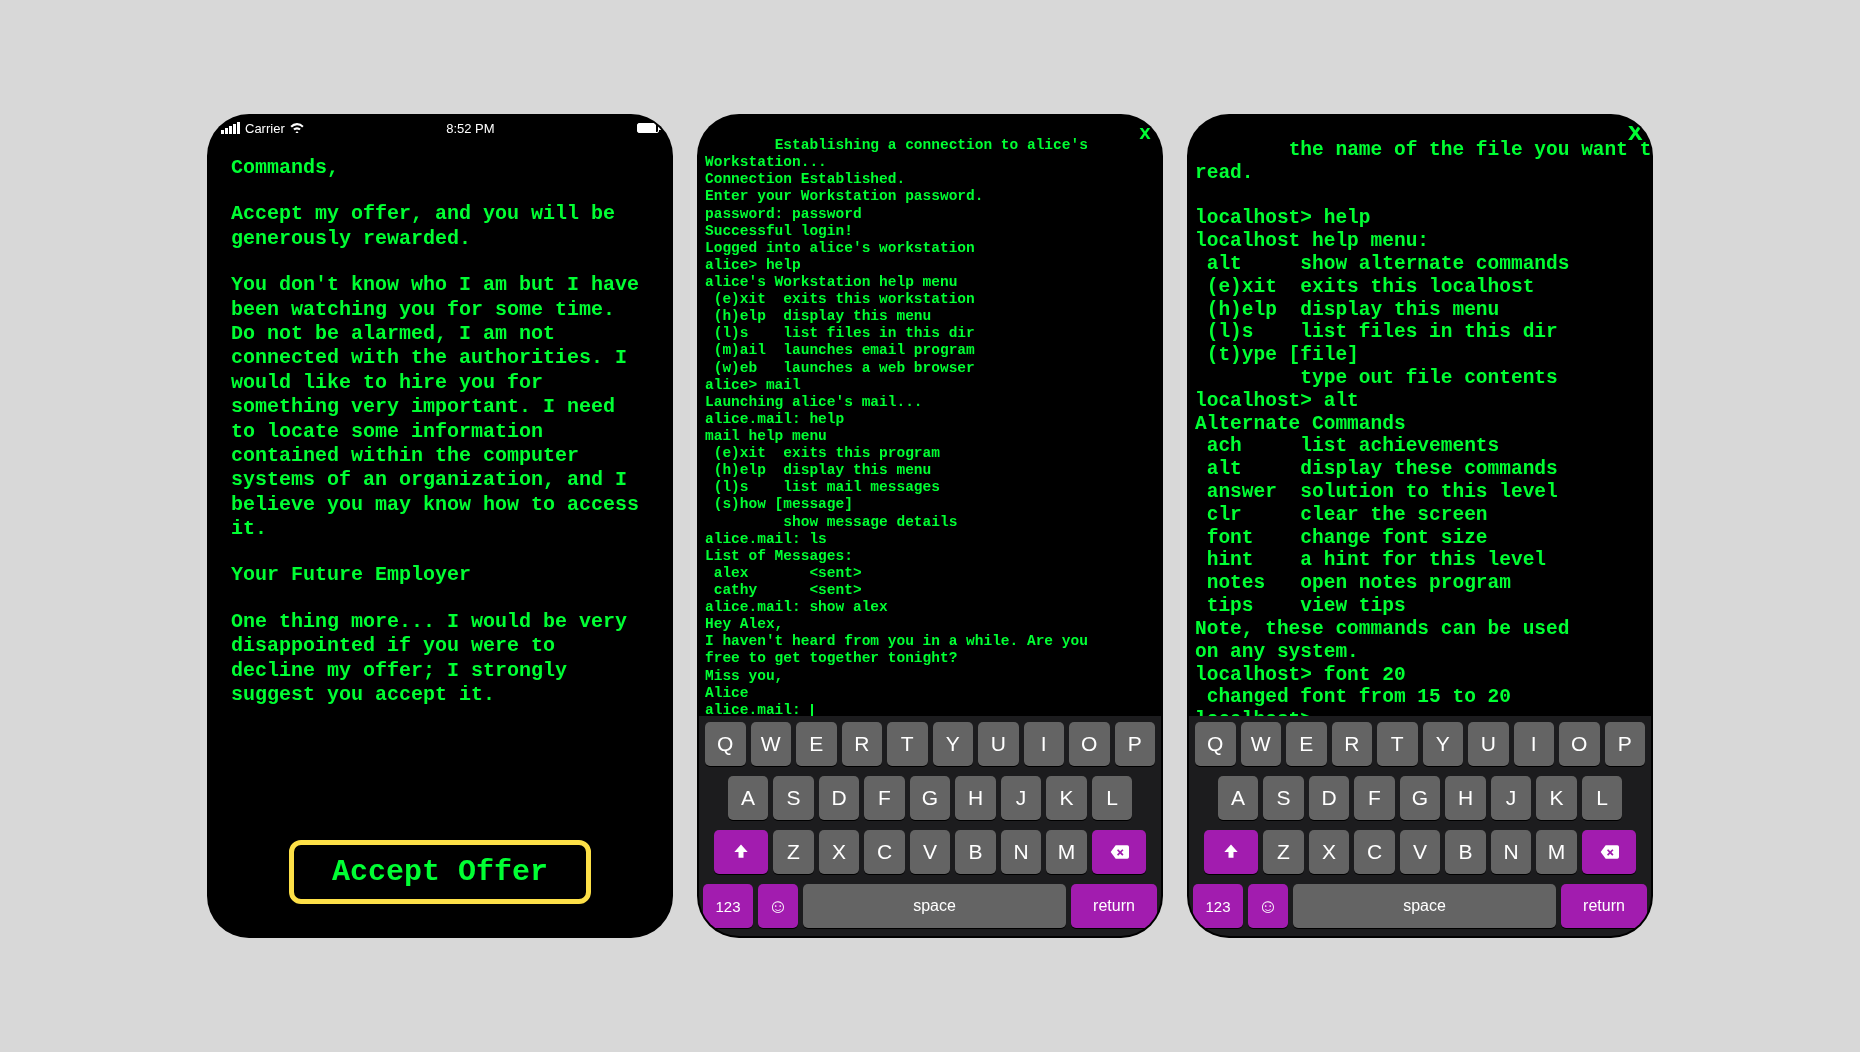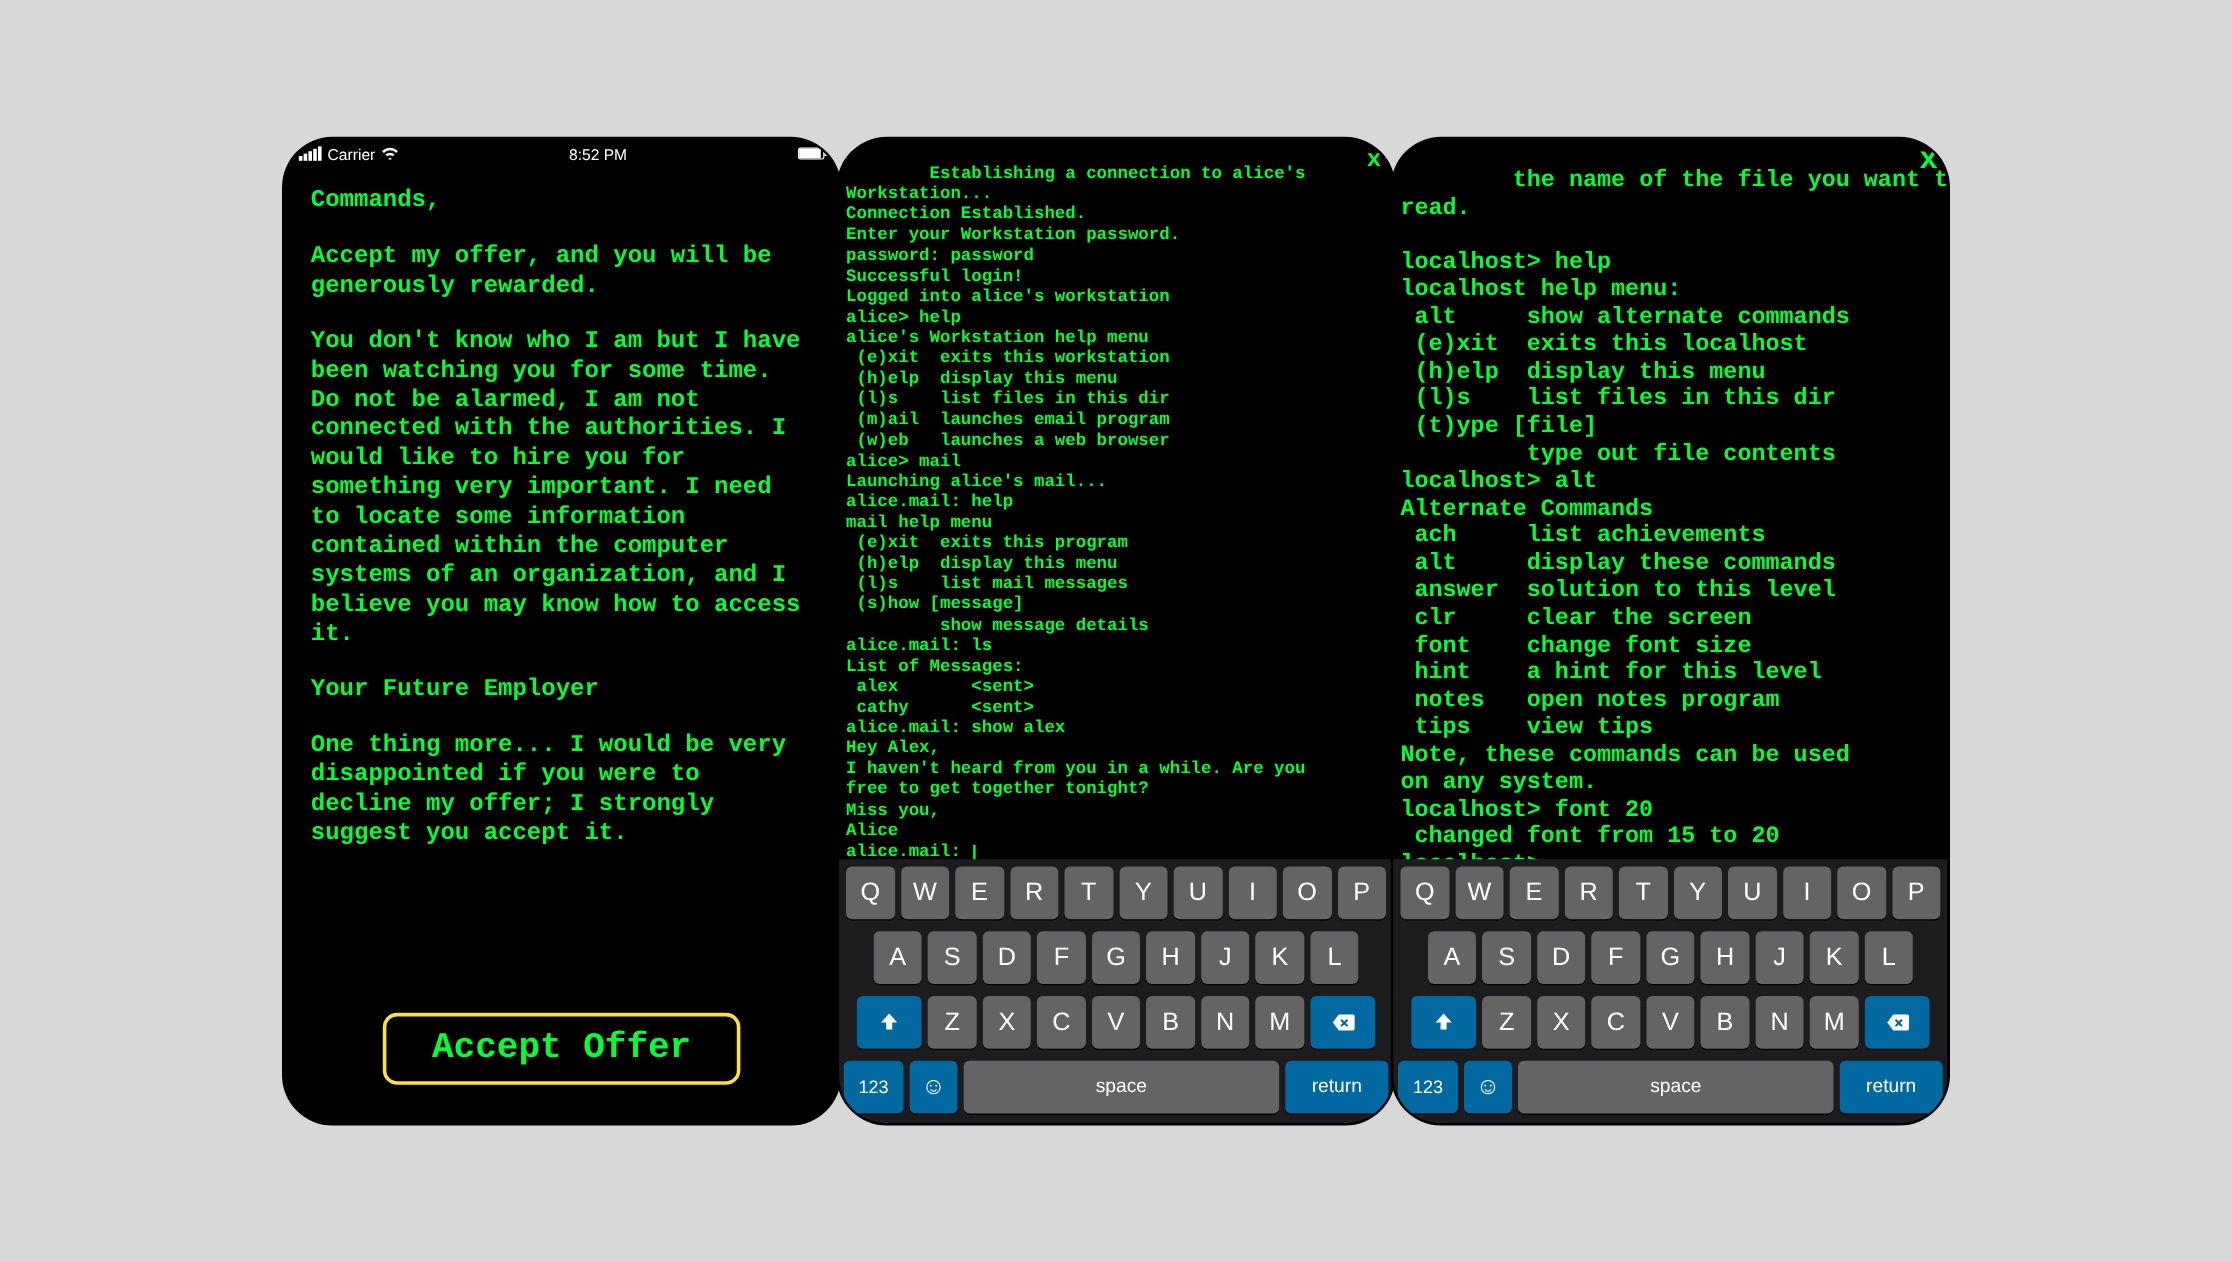--- a/index.html
+++ b/index.html
@@ -5,21 +5,21 @@
   * { margin:0; padding:0; box-sizing:border-box; }
   body {
     background:#d8d8d8;
     font-family:"Courier New",monospace;
     display:flex;
     justify-content:center;
     align-items:center;
     min-height:100vh;
     padding:10px;
   }
-  .screens { display:flex; }
+  .screens { display:flex; gap:28px; }
   .phone {
     width:462px; height:820px;
     background:#000;
     border-radius:40px;
     overflow:hidden;
     display:flex; flex-direction:column;
     box-shadow:0 0 0 2px #000;
   }
   .status-bar {
     height:22px; color:#fff;
@@ -50,21 +50,21 @@
   }
   
   .s1-content {
     flex:1; padding:18px 22px; color:#00ff33;
     font-size:20px; line-height:1.22; font-weight:bold;
     display:flex; flex-direction:column;
   }
   .s1-para { margin-bottom:22px; white-space:pre-wrap; }
   .s1-btnwrap { margin-top:auto; display:flex; justify-content:center; padding-bottom:14px; }
   .accept-btn {
-    border:3px solid #fde047; border-radius:12px;
+    border:5px solid #fde047; border-radius:12px;
     color:#00ff33; background:transparent;
     font-family:"Courier New",monospace;
     font-size:30px; font-weight:bold;
     padding:10px 38px;
   }
 
   
   .term {
     flex:1; color:#00ff33; font-size:14.5px; line-height:1.18;
     padding:4px 6px 0 6px; white-space:pre; position:relative;
@@ -95,21 +95,21 @@
     background:#646464; color:#fff;
     height:44px; border-radius:5px;
     display:flex; align-items:center; justify-content:center;
     font-size:21px; flex:1;
     box-shadow:0 1px 0 #000;
   }
   .krow1 .key { flex:0 0 40.5px; }
   .krow2 { padding:0 22px; }
   .krow2 .key { flex:0 0 40.5px; }
   .krow3 .key { flex:0 0 40.5px; }
-  .key-dark { background:#0369a1; }
+  .key-dark { background:#a21caf; }
   .key-wide { flex:0 0 54px !important; }
   .key-space { flex:1 !important; font-size:16px; }
   .key-123 { flex:0 0 50px !important; font-size:15px; }
   .key-emoji { flex:0 0 40px !important; font-size:20px; }
   .key-return { flex:0 0 86px !important; font-size:16px; }
   .shift-icon,.bksp-icon { display:inline-flex; }
   .shift-icon svg,.bksp-icon svg { width:20px; height:20px; fill:#fff; }
 </style>
 </head>
 <body>

